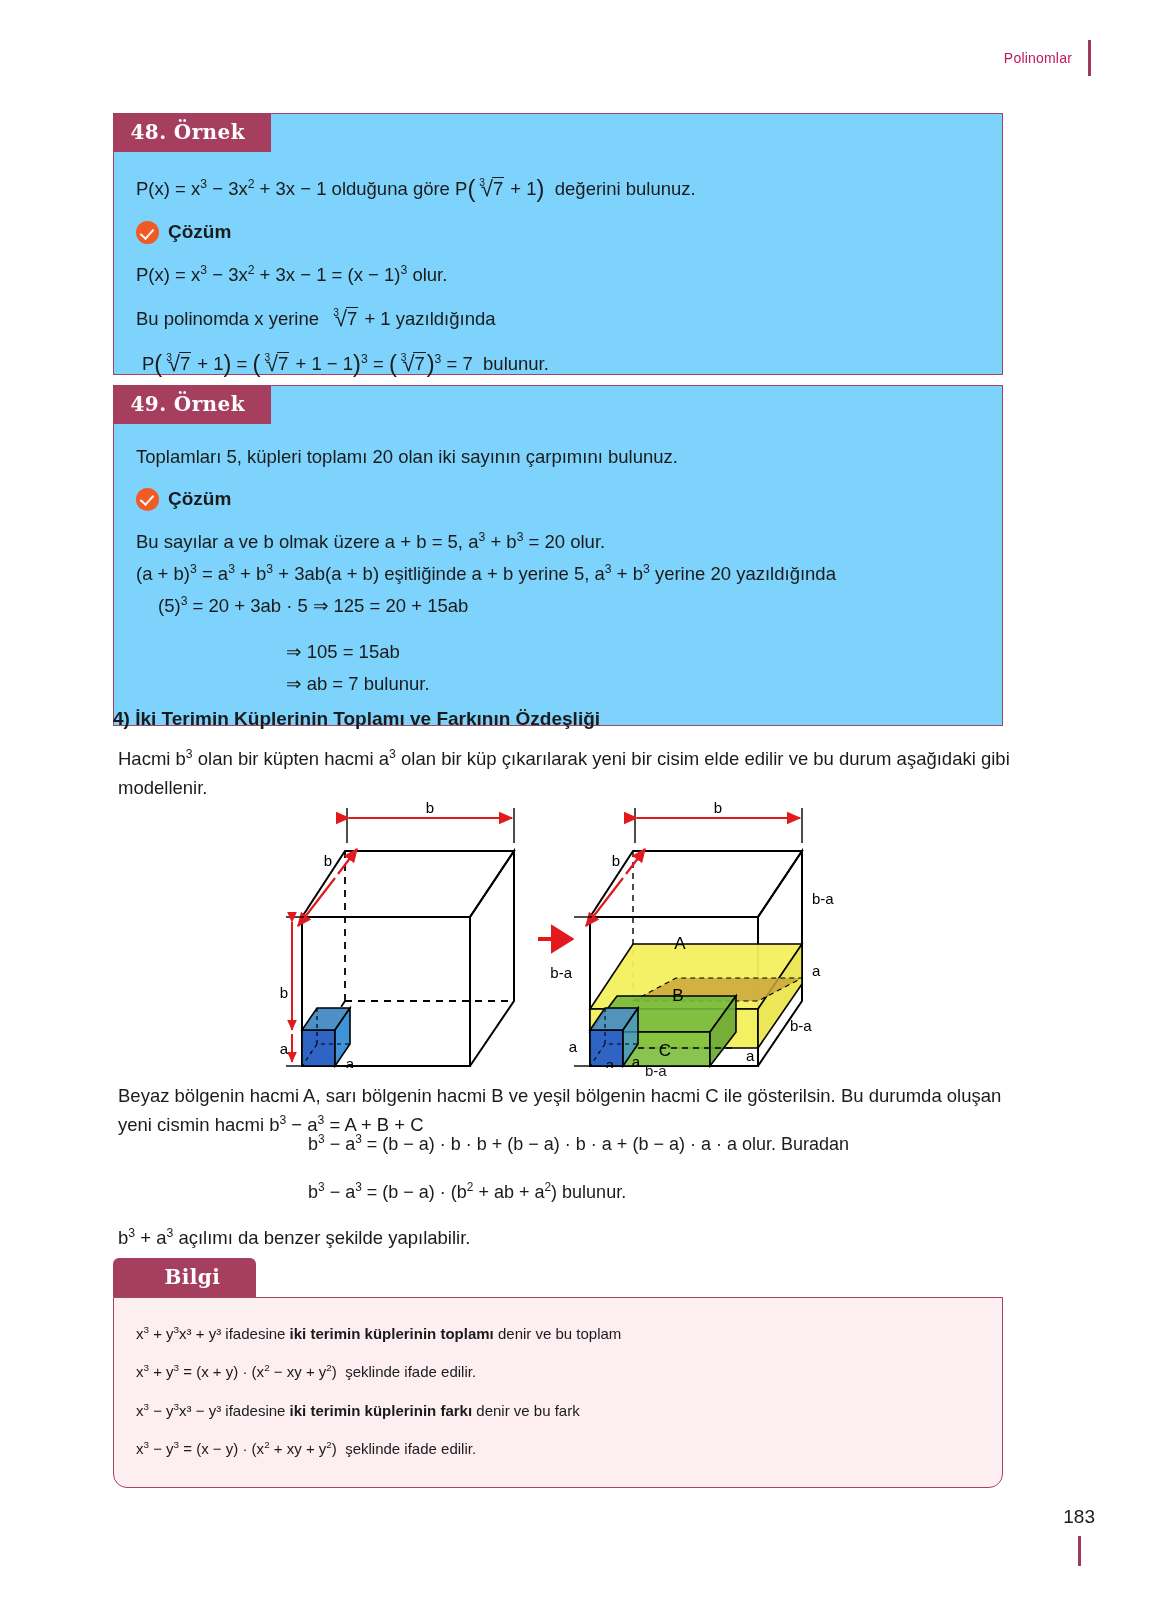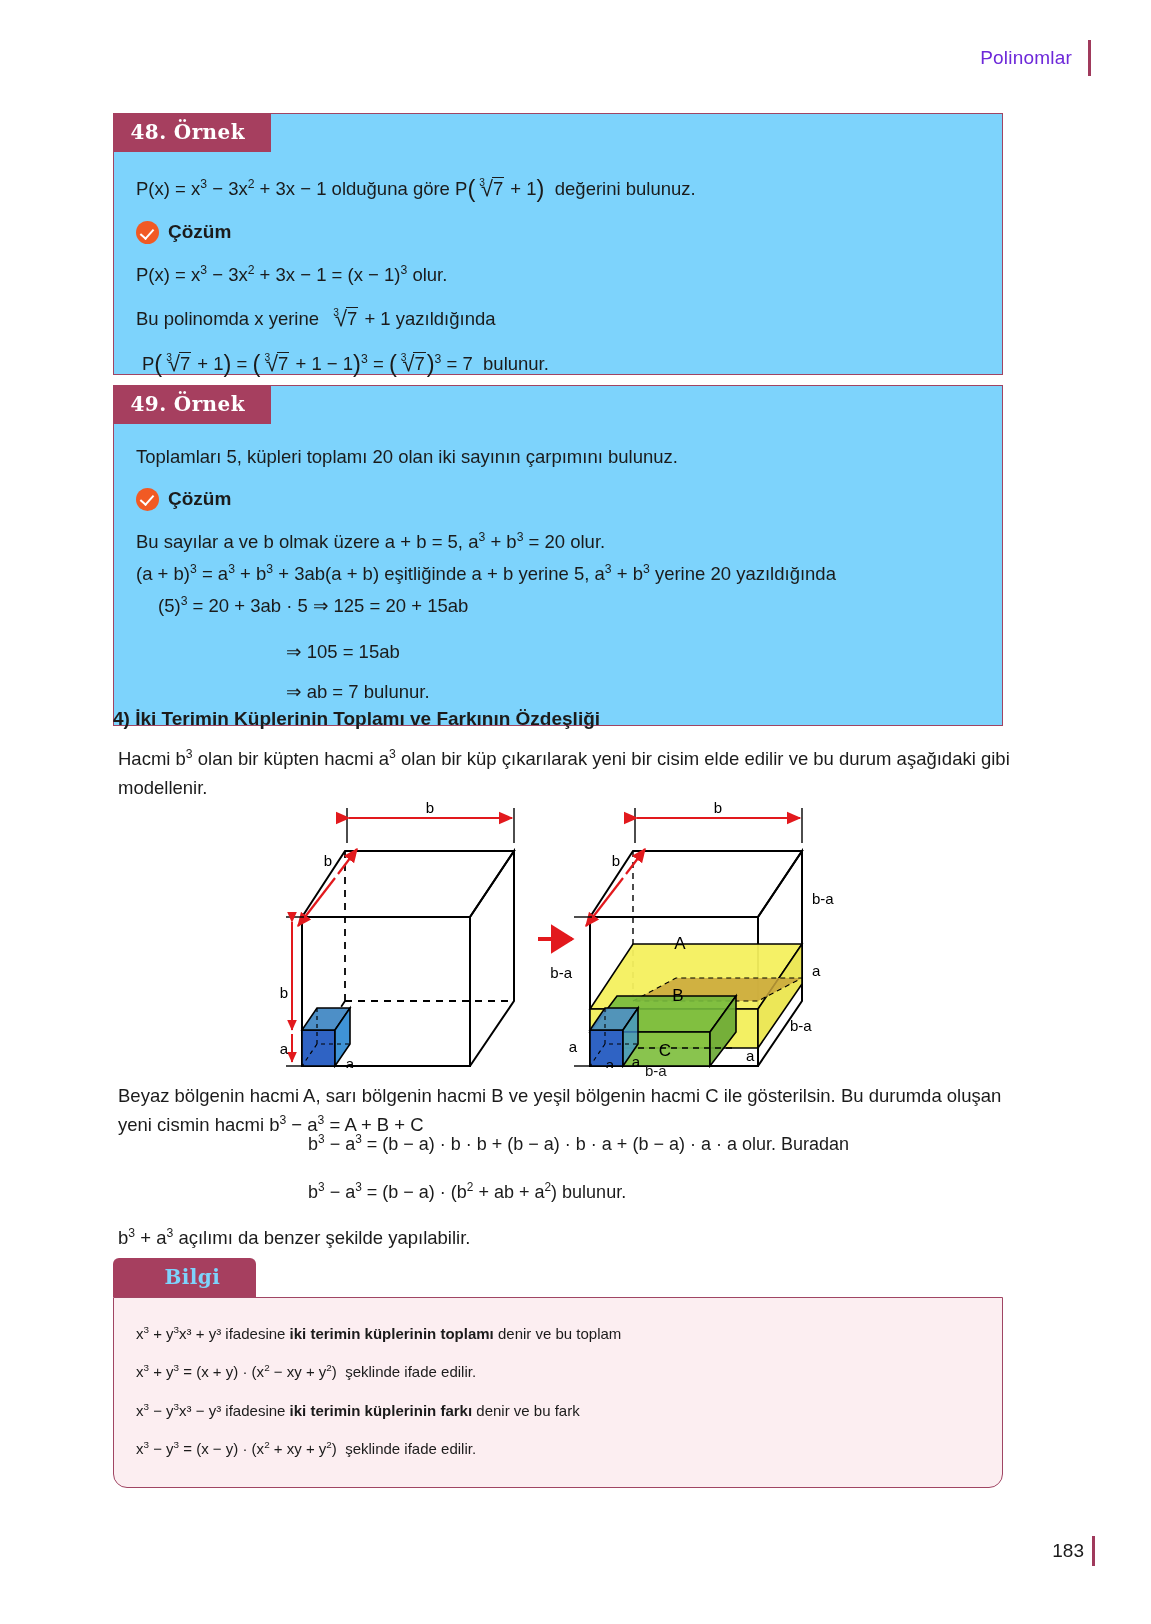--- a/index.html
+++ b/index.html
@@ -23,22 +23,22 @@
   
   .running-head {
     position: absolute;
     top: 40px;
     right: 60px;
     display: flex;
     align-items: center;
     gap: 16px;
   }
   .running-head .rh-text {
-    font-size: 19px;
-    color: #6d28d9;
+    font-size: 14px;
+    color: #be185d;
     letter-spacing: .2px;
   }
   .running-head .rh-rule {
     width: 3px;
     height: 36px;
     background: #a03a5c;
   }
 
   
   .ex-box {
@@ -171,21 +171,21 @@
     box-sizing: border-box;
     border: 1.5px solid #a04563;
     border-radius: 0 0 14px 14px;
     background: #fceef1;
   }
   .bilgi-tab {
     position: absolute;
     top: -40px;
     left: -1.5px;
     background: #a63f5f;
-    color: #7dd3fc;
+    color: #ffffff;
     font-family: "DejaVu Serif", "Liberation Serif", serif;
     font-weight: bold;
     font-size: 20px;
     padding: 8px 36px 9px 52px;
     border-radius: 6px 6px 0 0;
     line-height: 1.1;
     letter-spacing: .4px;
   }
   .bilgi-body {
     padding: 24px 22px 26px 22px;
@@ -196,20 +196,21 @@
   .bilgi-body p:last-child { margin-bottom: 0; }
 
   
   .footer {
     position: absolute;
     right: 56px;
     bottom: 58px;
     display: flex;
     align-items: center;
     gap: 8px;
+    flex-direction: column;
   }
   .footer .pg {
     font-size: 19px;
     color: #1b1b1b;
   }
   .footer .pg-rule {
     width: 3px;
     height: 30px;
     background: #a03a5c;
   }
@@ -273,21 +274,21 @@
 
       <p style="margin-bottom:2px;">
         Bu sayılar a ve b olmak üzere a + b = 5, a<sup class="m-sup">3</sup> + b<sup class="m-sup">3</sup> = 20 olur.
       </p>
       <p style="margin-bottom:2px;">
         (a + b)<sup class="m-sup">3</sup> = a<sup class="m-sup">3</sup> + b<sup class="m-sup">3</sup> + 3ab(a + b) eşitliğinde a + b yerine 5, a<sup class="m-sup">3</sup> + b<sup class="m-sup">3</sup> yerine 20 yazıldığında
       </p>
       <p class="indent1" style="margin-bottom:16px;">
         (5)<sup class="m-sup">3</sup> = 20 + 3ab · 5 ⇒ 125 = 20 + 15ab
       </p>
-      <p class="indent2" style="margin-bottom:10px;">⇒ 105 = 15ab</p>
+      <p class="indent2" style="margin-bottom:2px;">⇒ 105 = 15ab</p>
       <p class="indent2">⇒ ab = 7 bulunur.</p>
 
     </div>
   </div>
 
   <div class="sec-head" style="top:708px;">4) İki Terimin Küplerinin Toplamı ve Farkının Özdeşliği</div>
 
   <div class="prose" style="top:745px;">
     Hacmi b<sup class="m-sup">3</sup> olan bir küpten hacmi a<sup class="m-sup">3</sup> olan bir küp çıkarılarak yeni bir cisim elde edilir ve bu durum aşa­ğıdaki gibi modellenir.
   </div>

